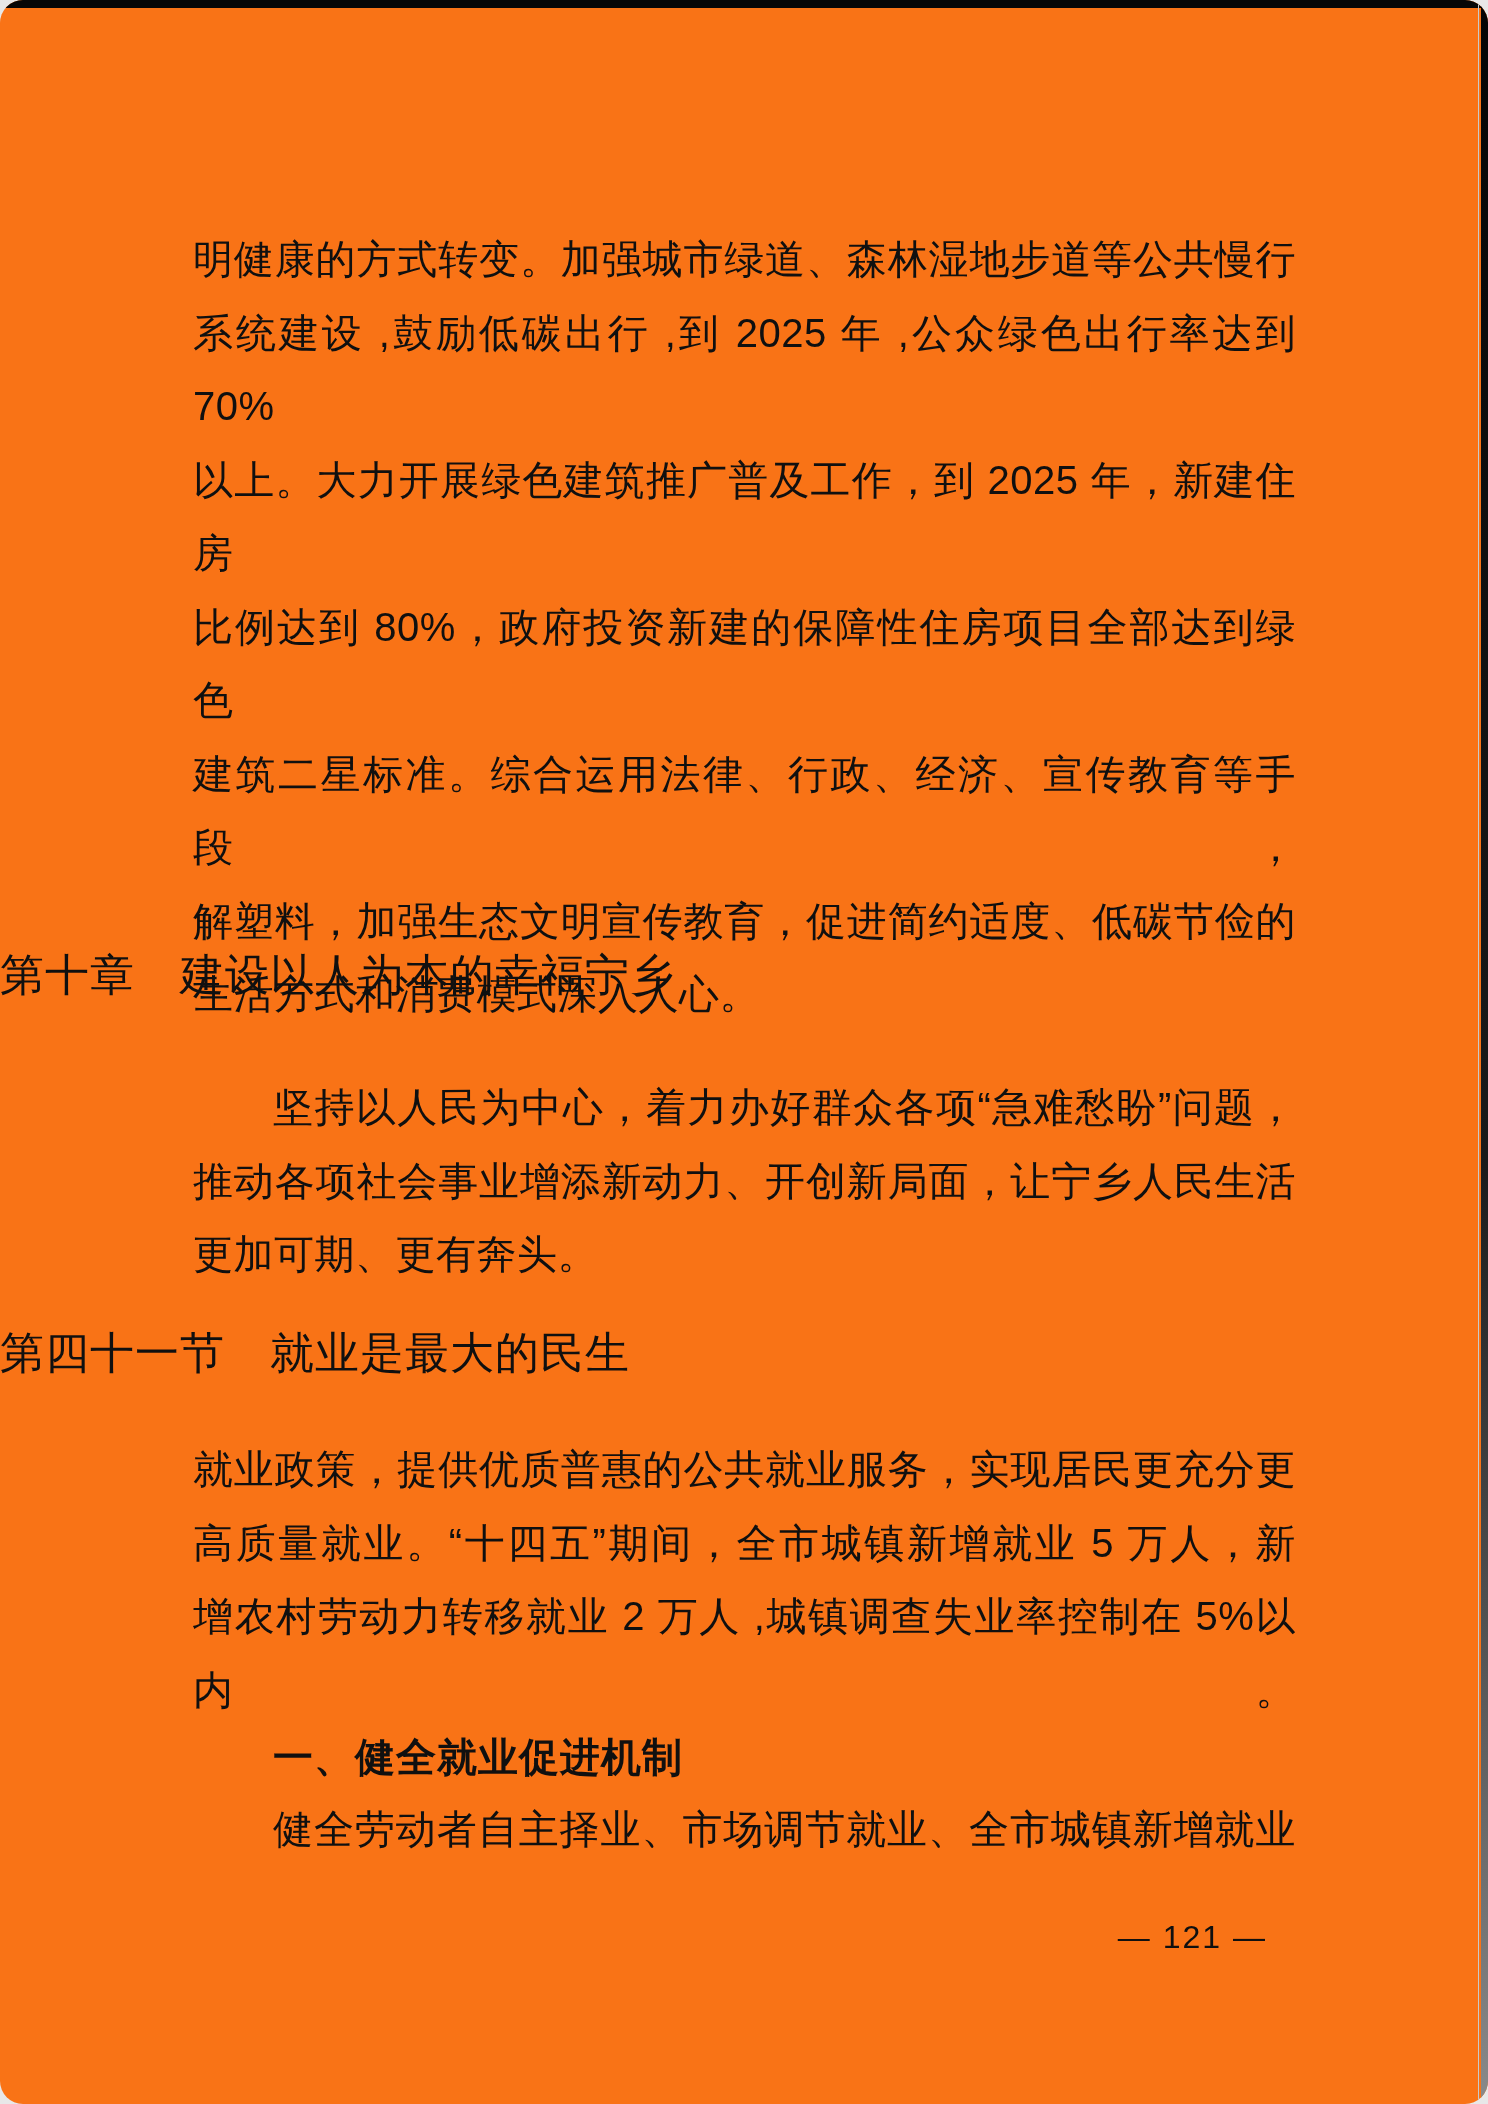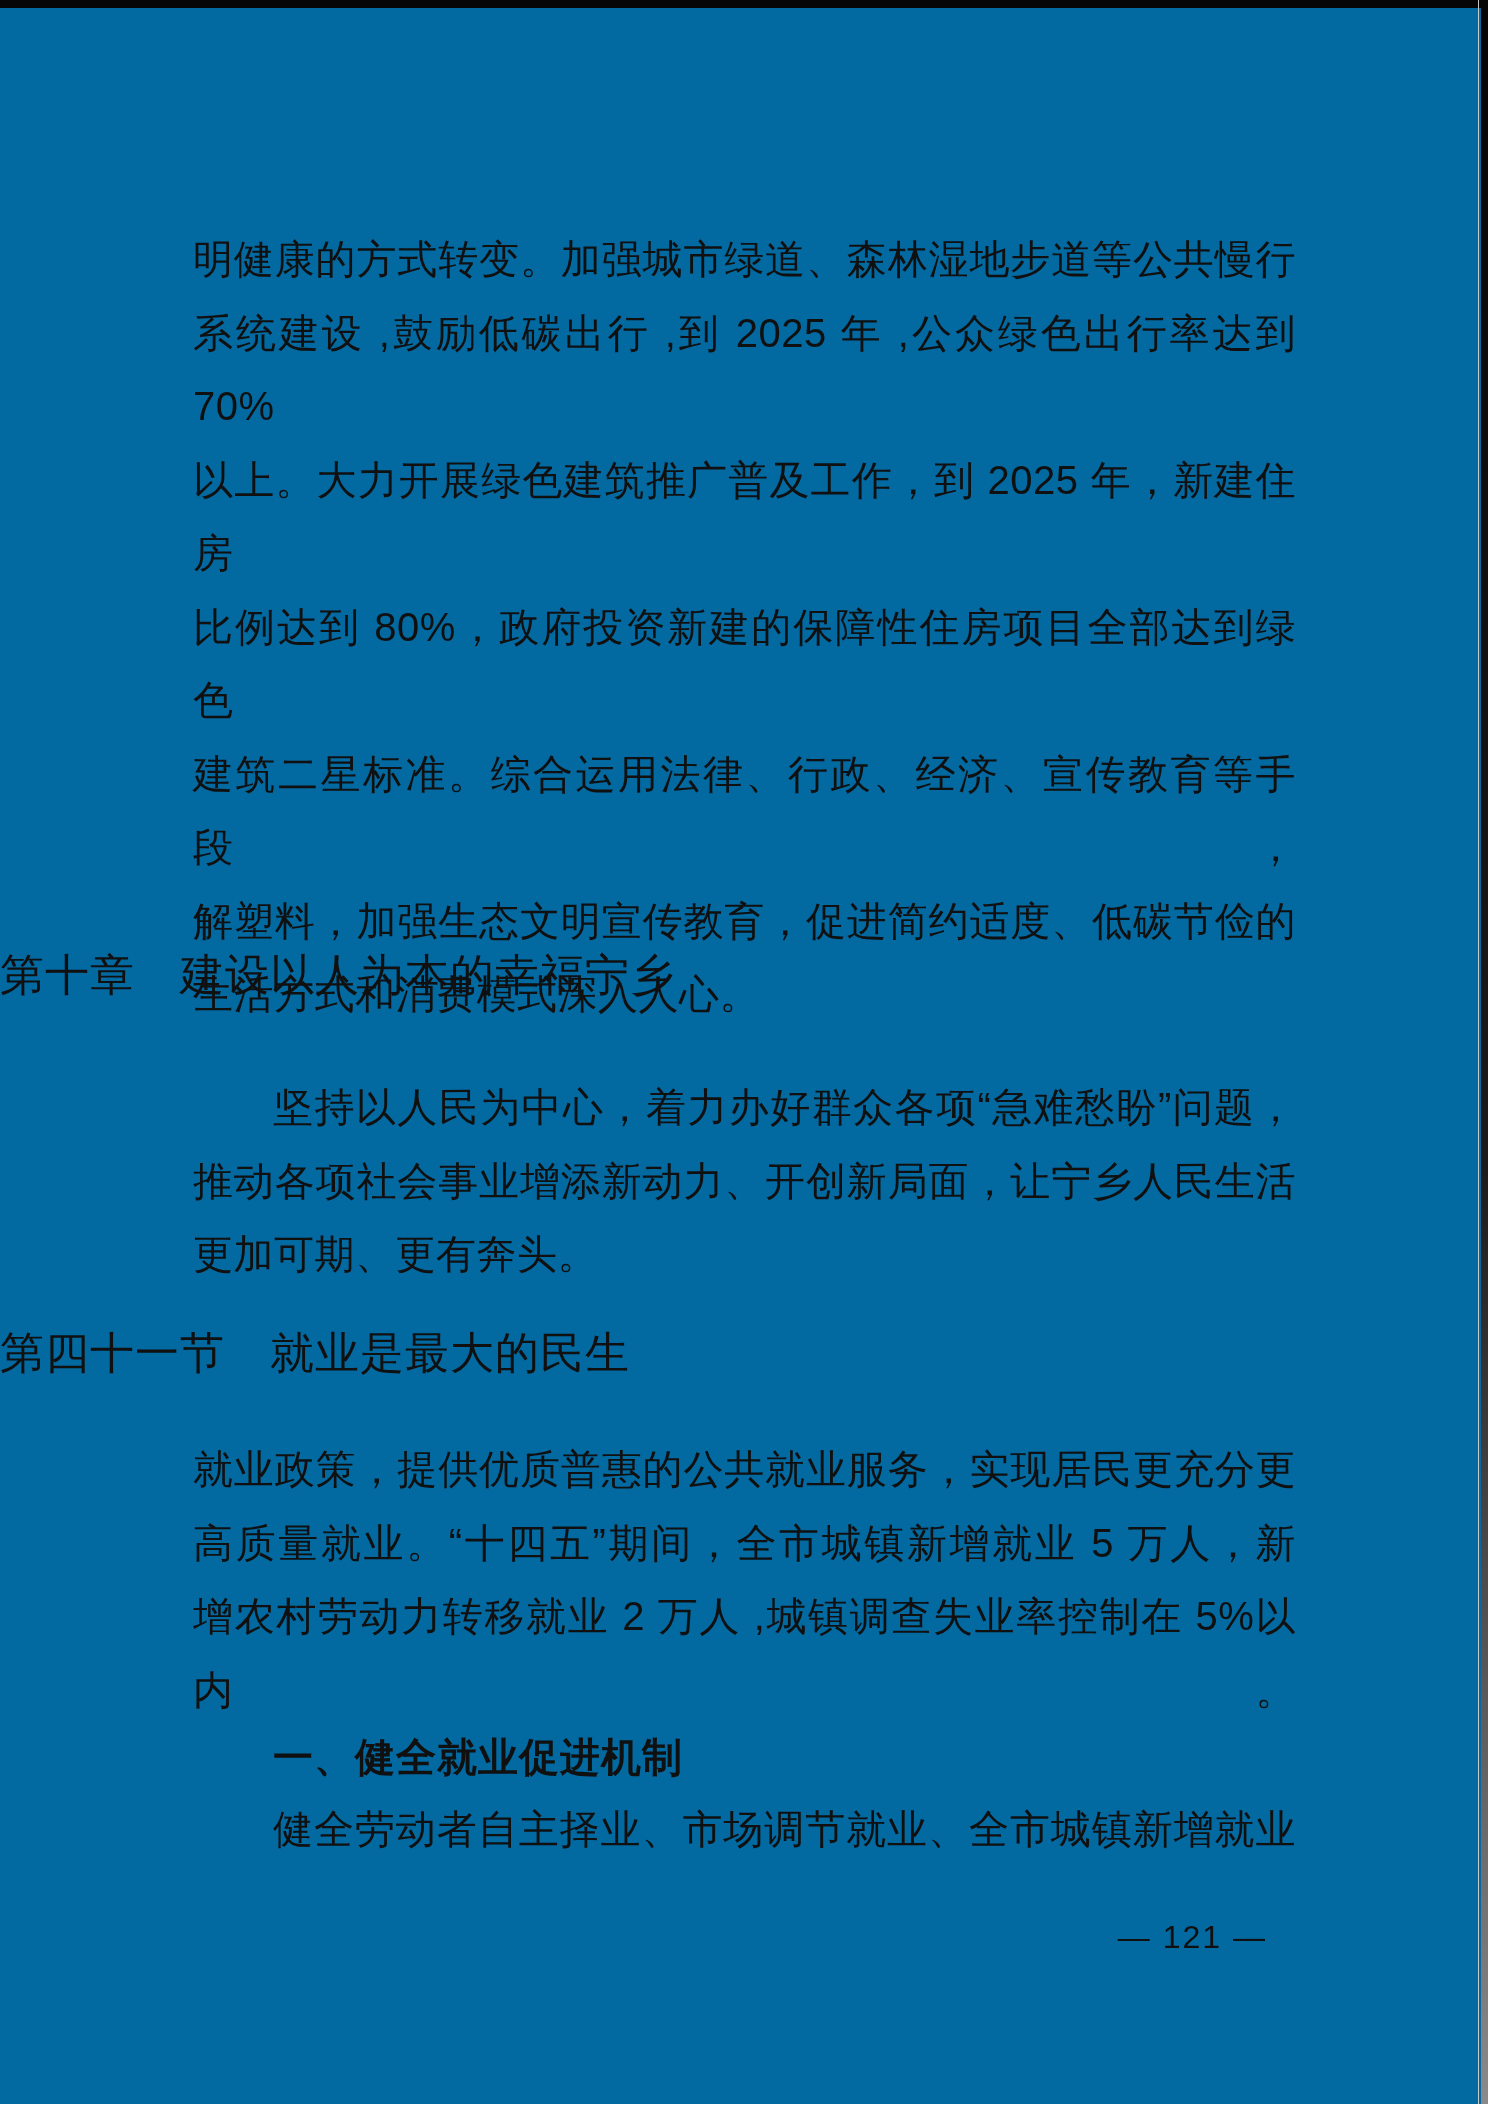--- a/index.html
+++ b/index.html
@@ -1,23 +1,24 @@
 <!DOCTYPE html>
 <html lang="zh"><head>
 <meta charset="utf-8">
 <style>
   html, body { margin: 0; padding: 0; background: #e8e8e8; }
   .page {
     position: relative;
     width: 1488px;
     height: 2104px;
-    background: #0369a1;
+    background: #f97316;
     font-family: "Liberation Sans", sans-serif;
     color: #101010;
     overflow: hidden;
+    border-radius: 23px;
   }
   .edge-top {
     position: absolute; top: 0; left: 0;
     width: 100%; height: 8px; background: #060606;
   }
   .edge-right {
     position: absolute; top: 0; right: 0;
     width: 7px; height: 100%;
     background: linear-gradient(180deg, #050505 0%, #1a1a1a 55%, #8a8a8a 100%);
   }

